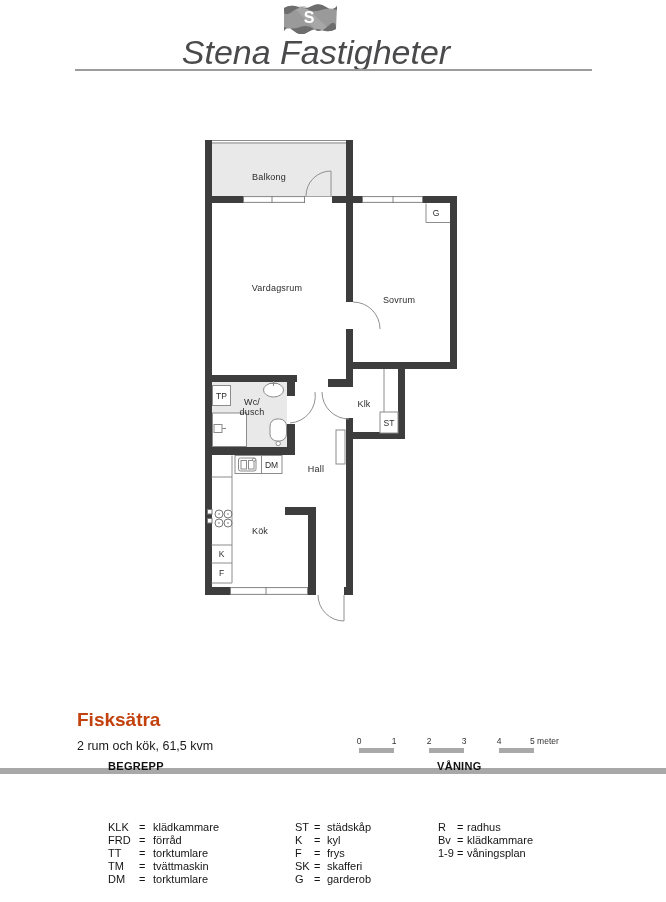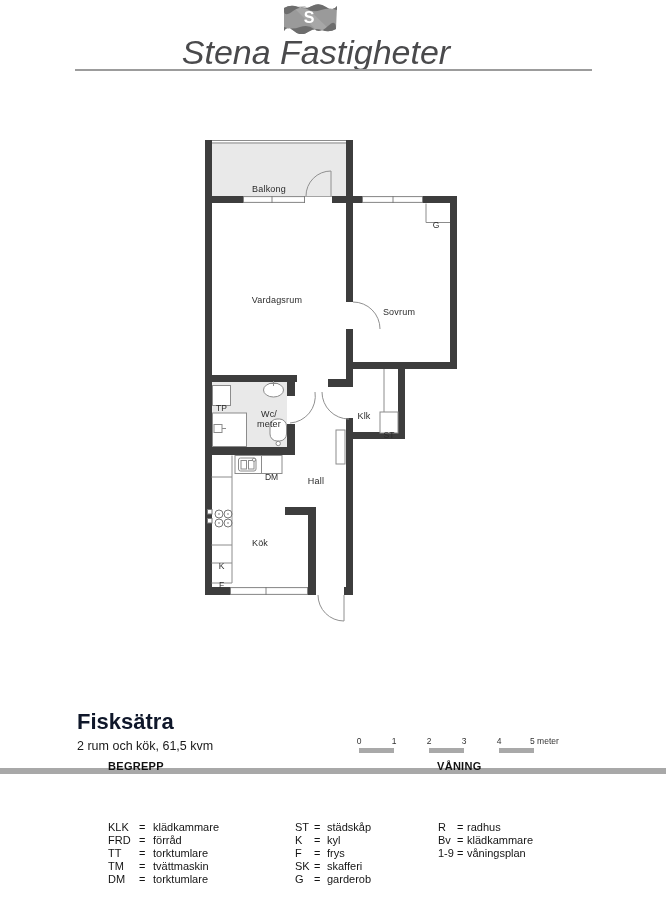--- a/index.html
+++ b/index.html
@@ -15,26 +15,26 @@
     letter-spacing:0px;white-space:nowrap;
   }
   .flag-s{
     position:absolute;left:309px;top:18px;transform:translate(-50%,-50%);
     font-size:16px;font-weight:bold;color:#ffffff;font-style:normal;
   }
   .logo-underline{position:absolute;left:75px;top:69px;width:517px;height:1.5px;background:#9c9c9c;}
   
   .plan-label{
     position:absolute;transform:translate(-50%,-50%);
-    font-size:9px;color:#2b2b2b;white-space:nowrap;letter-spacing:.2px;text-align:center;margin-top:12px;
+    font-size:9px;color:#2b2b2b;white-space:nowrap;letter-spacing:.2px;text-align:center;
   }
   .plan-label.sm{font-size:8.5px;letter-spacing:0;}
   .plan-label.two-line{line-height:10px;}
   
-  .page-title{position:absolute;left:77px;top:709px;font-size:22px;font-weight:bold;color:#0f172a;}
+  .page-title{position:absolute;left:77px;top:709px;font-size:19px;font-weight:bold;color:#c2410c;}
   .page-subtitle{position:absolute;left:77px;top:739px;font-size:12.5px;color:#1a1a1a;}
   
   .scale-num{position:absolute;top:736px;transform:translateX(-50%);font-size:8.5px;color:#333;white-space:nowrap;}
   .scale-num.last{transform:none;}
   .scale-bar{position:absolute;top:748px;width:35px;height:5px;background:#a9a9a9;}
   .divider{position:absolute;left:0;top:768px;width:666px;height:6px;background:#a8a8a8;}
   
   .legend-heading{position:absolute;top:760px;font-size:11px;font-weight:bold;color:#111;letter-spacing:.3px;}
   .legend-col{position:absolute;top:820px;font-size:11px;color:#141414;}
   .lrow{display:flex;height:13px;align-items:center;white-space:nowrap;}
@@ -170,21 +170,21 @@
       <circle cx="228" cy="523" r="0.8" fill="#777" stroke="none"></circle>
       <rect x="207.5" y="509.5" width="4.5" height="4.5" stroke="#777"></rect>
       <rect x="207.5" y="518.5" width="4.5" height="4.5" stroke="#777"></rect>
     </g>
   </g>
 </svg>
 
 <div class="plan-label" style="left:269px;top:177px">Balkong</div>
 <div class="plan-label" style="left:277px;top:288px">Vardagsrum</div>
 <div class="plan-label" style="left:399px;top:300px">Sovrum</div>
-<div class="plan-label two-line" style="left:269px;top:407px"><span>Wc/</span><br><span>meter</span></div>
+<div class="plan-label two-line" style="left:252px;top:407px"><span>Wc/</span><br><span>dusch</span></div>
 <div class="plan-label" style="left:364px;top:404px">Klk</div>
 <div class="plan-label" style="left:316px;top:469px">Hall</div>
 <div class="plan-label" style="left:260px;top:531px">Kök</div>
 <div class="plan-label sm" style="left:221.5px;top:395.5px">TP</div>
 <div class="plan-label sm" style="left:271.5px;top:464.5px">DM</div>
 <div class="plan-label sm" style="left:221.5px;top:554px">K</div>
 <div class="plan-label sm" style="left:221.5px;top:573px">F</div>
 <div class="plan-label sm" style="left:436px;top:213px">G</div>
 <div class="plan-label sm" style="left:389px;top:422.5px">ST</div>
 

